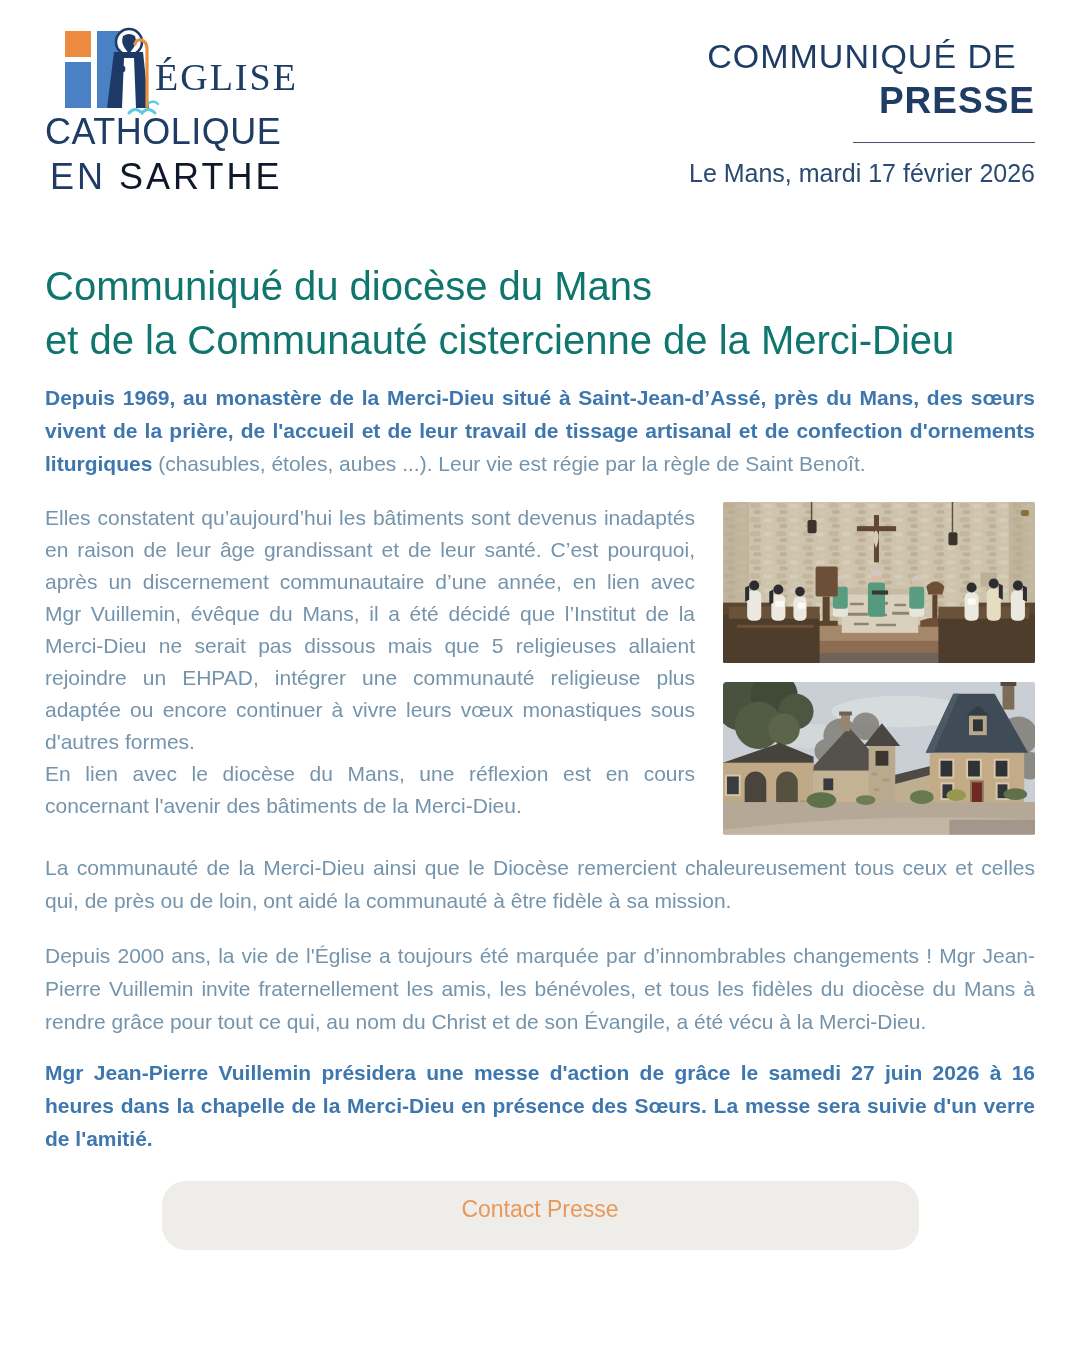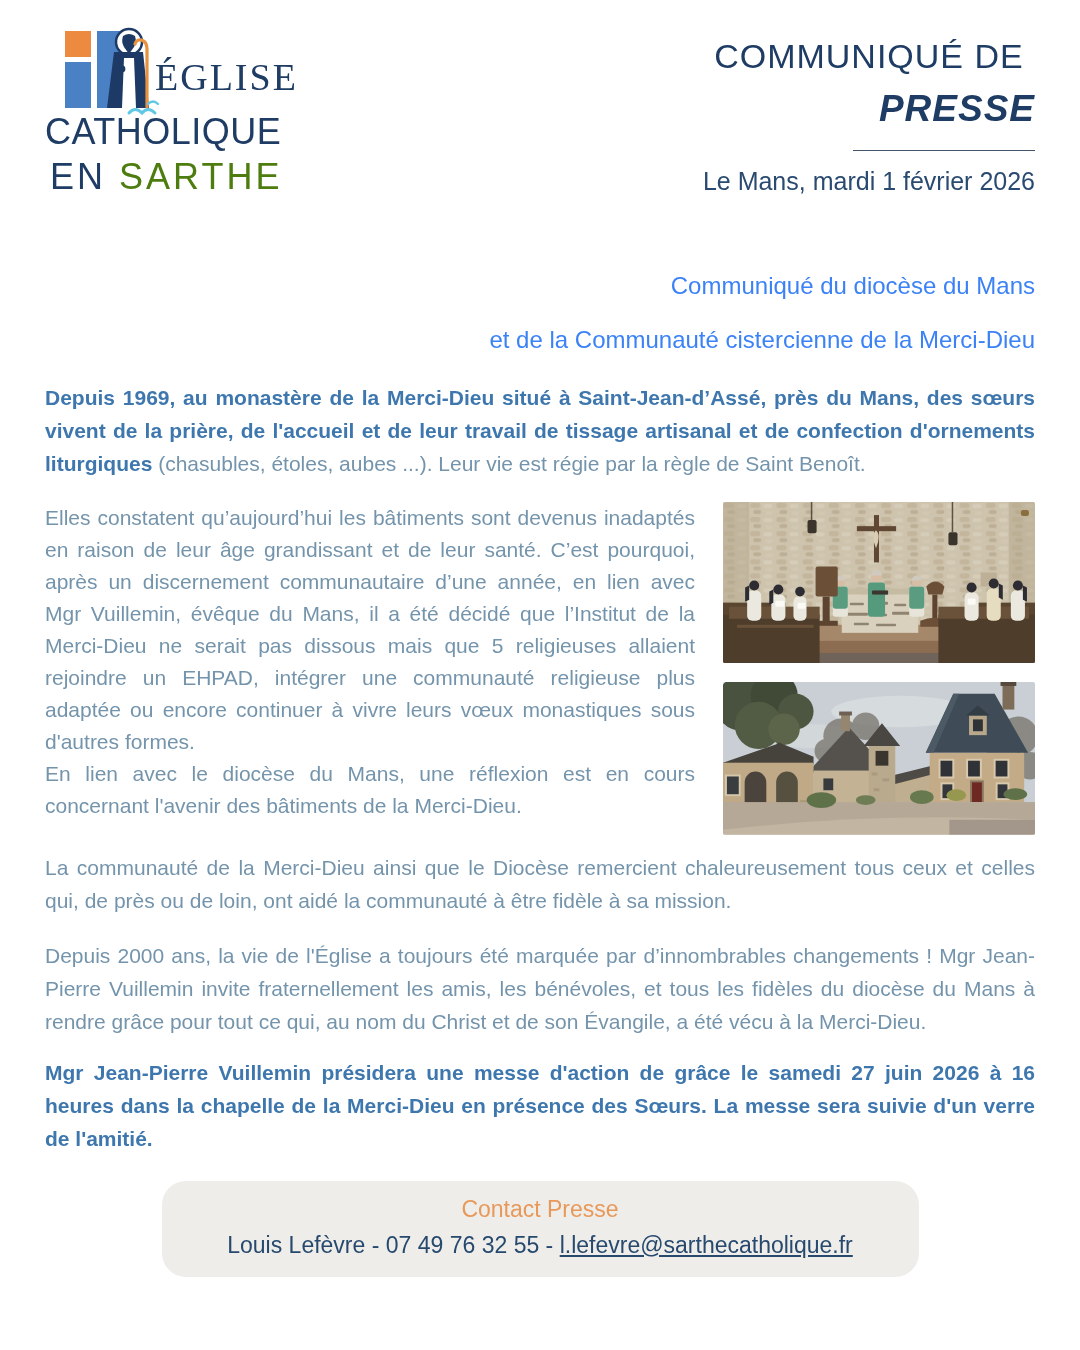--- a/index.html
+++ b/index.html
@@ -8,28 +8,28 @@
     background:#ffffff; box-sizing:border-box; padding:25px 45px 0;
     font-family:"Liberation Sans", sans-serif;
   }
   
   .header{position:relative; height:178px;}
   .logo{position:absolute; left:0; top:2px; width:260px; height:176px; color:#1e3c64;}
   .logo-graphic{position:absolute; left:8px; top:0; width:108px; height:92px;}
   .logo-l1{position:absolute; left:110px; top:28px; font-size:38px; letter-spacing:2px; font-weight:400; white-space:nowrap;font-family:Liberation Serif, serif;}
   .logo-l2{position:absolute; left:0; top:84px; font-size:36px; letter-spacing:0.5px; font-weight:400; white-space:nowrap;}
   .logo-l3{position:absolute; left:5px; top:129px; font-size:36px; letter-spacing:3px; font-weight:400; white-space:nowrap;}
-  .logo-accent{color:#4d7c0f;}
+  .logo-accent{color:#0f172a;}
   .kicker{position:absolute; right:0; top:12px; text-align:right; color:#1e3c64;}
   .kicker-1{font-size:34px; letter-spacing:1px; font-weight:400;text-align:center;}
-  .kicker-2{font-size:37px; font-weight:700; margin-top:12px; letter-spacing:1px;font-style:italic;}
+  .kicker-2{font-size:37px; font-weight:700; margin-top:4px; letter-spacing:1px;}
   .kicker-rule{width:182px; height:0; border-top:1.5px solid #42536a; margin:20px 0 0 auto;}
   .dateline{font-size:25px; color:#2a4a70; margin-top:16px;}
   
-  .doc-title{margin:56px 0 0; font-size:24px; font-weight:400; color:#3b82f6; text-align:right; line-height:54px;}
+  .doc-title{margin:56px 0 0; font-size:40px; font-weight:400; color:#0f766e; text-align:left; line-height:54px;}
   
   .para{font-size:21px; line-height:33px; text-align:justify; color:#7494ac; margin:0;}
   .para b, .bold-para{color:#3e77ae; font-weight:700;}
   .lead{margin-top:14px;}
   .cols{display:flex; gap:28px; margin-top:22px;}
   .col-text{flex:1; min-width:0;}
   .col-text .para{line-height:32px;}
   .p3{margin-top:0;}
   .col-photos{width:312px; display:flex; flex-direction:column; gap:19px;}
   .photo{width:312px; overflow:hidden; border-radius:2px; line-height:0;}
@@ -75,21 +75,21 @@
       </svg>
       <div class="logo-l1">ÉGLISE</div>
       <div class="logo-l2">CATHOLIQUE</div>
       <div class="logo-l3"><span>EN </span><span class="logo-accent">SARTHE</span></div>
     </div>
 
     <div class="kicker">
       <div class="kicker-1">COMMUNIQUÉ DE</div>
       <div class="kicker-2">PRESSE</div>
       <div class="kicker-rule"></div>
-      <div class="dateline">Le Mans, mardi 1 février 2026</div>
+      <div class="dateline">Le Mans, mardi 17 février 2026</div>
     </div>
   </div>
 
   <h1 class="doc-title"><span>Communiqué du diocèse du Mans</span><br><span>et de la Communauté cistercienne de la Merci-Dieu</span></h1>
 
   <p class="para lead"><b>Depuis 1969, au monastère de la Merci-Dieu situé à Saint-Jean-d’Assé, près du Mans, des sœurs vivent de la prière, de l'accueil et de leur travail de tissage artisanal et de confection d'ornements liturgiques</b><span> (chasubles, étoles, aubes ...). Leur vie est régie par la règle de Saint Benoît.</span></p>
 
   <div class="cols">
     <div class="col-text">
       <p class="para">Elles constatent qu’aujourd’hui les bâtiments sont devenus inadaptés en raison de leur âge grandissant et de leur santé. C’est pourquoi, après un discernement communautaire d’une année, en lien avec Mgr Vuillemin, évêque du Mans, il a été décidé que l’Institut de la Merci-Dieu ne serait pas dissous mais que 5 religieuses allaient rejoindre un EHPAD, intégrer une communauté religieuse plus adaptée ou encore continuer à vivre leurs vœux monastiques sous d'autres formes.</p>
@@ -305,16 +305,15 @@
 
     </div>
   </div>
 
   <p class="para p4">La communauté de la Merci-Dieu ainsi que le Diocèse remercient chaleureusement tous ceux et celles qui, de près ou de loin, ont aidé la communauté à être fidèle à sa mission.</p>
   <p class="para p5">Depuis 2000 ans, la vie de l'Église a toujours été marquée par d’innombrables changements ! Mgr Jean-Pierre Vuillemin invite fraternellement les amis, les bénévoles, et tous les fidèles du diocèse du Mans à rendre grâce pour tout ce qui, au nom du Christ et de son Évangile, a été vécu à la Merci-Dieu.</p>
   <p class="para bold-para p6">Mgr Jean-Pierre Vuillemin présidera une messe d'action de grâce le samedi 27 juin 2026 à 16 heures dans la chapelle de la Merci-Dieu en présence des Sœurs. La messe sera suivie d'un verre de l'amitié.</p>
 
   <div class="contact-box">
     <div class="contact-title">Contact Presse</div>
-    <div class="contact-line"><span>Louis Lefèvre - 07 49 76 32 55 - </span><a class="contact-email">l.lefevre@sarthecatholique.fr</a></div>
   </div>
 
 </div>
 
 </body></html>

